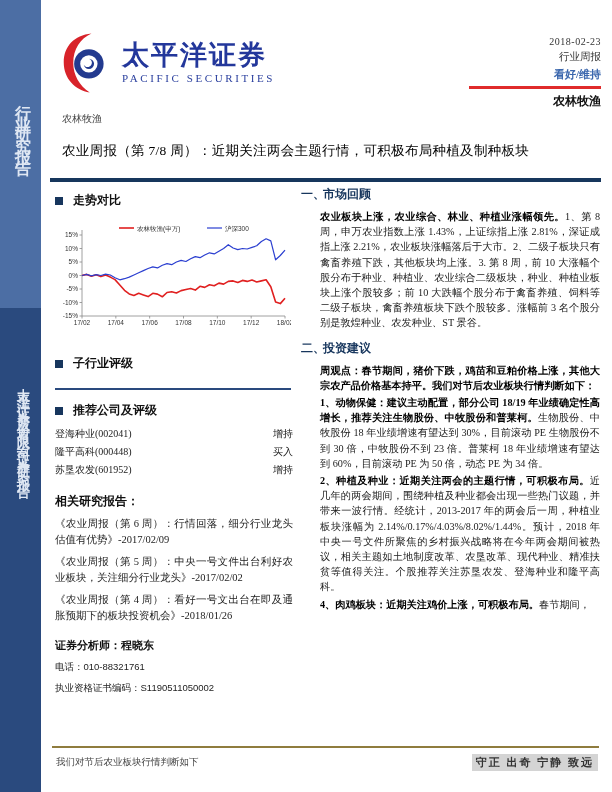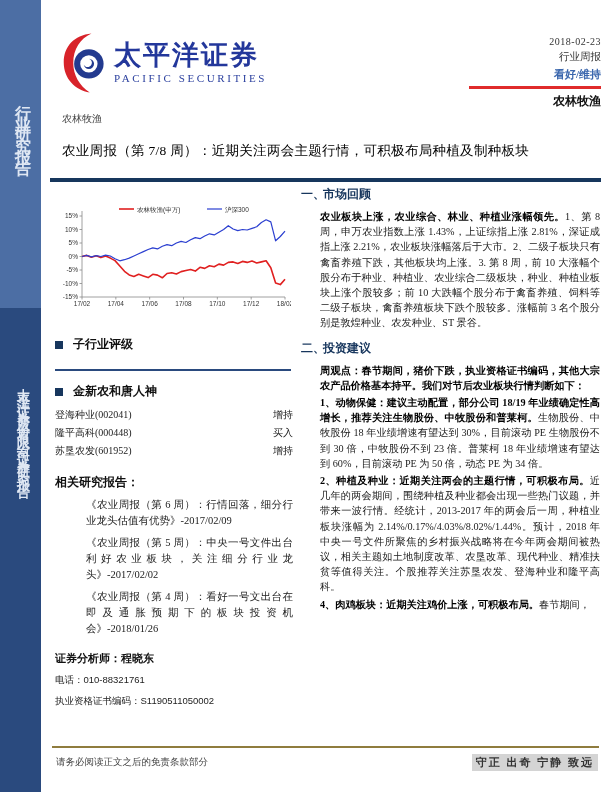--- a/index.html
+++ b/index.html
@@ -9,21 +9,21 @@
   }
   
   .sidebar{position:absolute;left:0;top:0;width:41px;height:792px;}
   .sidebar .band-top{position:absolute;left:0;top:0;width:41px;height:308px;background:#4c6ea4;}
   .sidebar .band-bottom{position:absolute;left:0;top:308px;width:41px;height:484px;background:#2a4a7e;}
   .vtext{writing-mode:vertical-rl;color:#dfe7f3;font-weight:bold;margin:0 auto;display:block;}
   .vtext.top{font-size:16px;letter-spacing:11px;position:absolute;left:12px;top:92px;}
   .vtext.bottom{font-size:13px;letter-spacing:6px;position:absolute;left:14px;top:70px;}
   
   .logo{position:absolute;left:62px;top:32px;display:flex;align-items:center;}
-  .logo-text{}
+  .logo-text{margin-left:8px;}
   .logo-cn{font-size:27px;font-weight:bold;color:#23379b;letter-spacing:2px;line-height:1;}
   .logo-en{font-size:11px;color:#2a3f9e;letter-spacing:2.6px;margin-top:3px;}
   .hmeta{position:absolute;right:11px;top:24px;width:150px;text-align:right;margin-top:12px;}
   .hmeta .date{font-size:10px;color:#333;letter-spacing:.5px;}
   .hmeta .rtype{font-size:10.5px;color:#333;margin-top:3px;}
   .hmeta .rating{font-size:11px;color:#3a66ad;margin-top:3px;font-weight:bold;}
   .hmeta .redline{height:3px;background:#e02b2b;margin-top:4px;width:132px;margin-left:auto;}
   .hmeta .industry{font-size:12px;font-weight:bold;color:#111;margin-top:4px;}
   .cat-label{position:absolute;left:62px;top:112px;font-size:10px;color:#444;}
   .doc-title{position:absolute;left:62px;top:142px;width:520px;font-size:13.5px;color:#000;letter-spacing:.3px;}
@@ -32,21 +32,21 @@
   .leftcol{position:absolute;left:55px;top:190px;width:238px;height:556px;overflow:hidden;}
   .rightcol{position:absolute;left:301px;top:186px;width:299px;height:560px;overflow:hidden;}
   .lhead{display:flex;align-items:center;font-size:12px;font-weight:bold;color:#111;margin-top:2px;}
   .bullet{width:8px;height:8px;background:#17365d;margin-right:10px;flex:0 0 auto;}
   .chart-wrap{margin-top:10px;}
   .divider{height:2px;background:#2a4a7e;margin-top:16px;width:236px;}
   .rec-head{margin-top:12px;}
   .rec-table{margin-top:6px;font-size:10px;color:#222;}
   .rec-row{display:flex;justify-content:space-between;line-height:18px;}
   .rel-title{font-size:12px;font-weight:bold;margin-top:14px;color:#111;}
-  .rel-item{font-size:10.5px;line-height:16px;margin-top:6px;text-align:justify;color:#222;margin-left:31px;}
+  .rel-item{font-size:10.5px;line-height:16px;margin-top:6px;text-align:justify;color:#222;}
   .analyst{margin-top:14px;}
   .analyst .aname{font-size:11px;font-weight:bold;color:#111;}
   .arow{font-size:9.5px;color:#222;margin-top:8px;}
   .arow .aval{font-family:"Liberation Sans", sans-serif;font-size:9.5px;color:#222;}
   
   .sec-head{font-size:12px;font-weight:bold;color:#17365d;display:flex;margin-bottom:6px;}
   .sec-head .sec-no{width:22px;flex:0 0 auto;}
   .sec-body{margin-left:19px;}
   .para{font-size:10.2px;line-height:15.2px;text-align:justify;margin:2px 0 1px 0;color:#1a1a1a;}
   .para b{color:#000;}
@@ -90,20 +90,24 @@
   <div class="redline"></div>
   <div class="industry">农林牧渔</div>
 </div>
 
 <div class="cat-label">农林牧渔</div>
 <div class="doc-title">农业周报（第 7/8 周）：近期关注两会主题行情，可积极布局种植及制种板块</div>
 <div class="title-rule"></div>
 
 <div class="leftcol">
 
+  <div class="lhead">
+    <span class="bullet"></span>
+    <span>走势对比</span>
+  </div>
 
   <div class="chart-wrap">
     <svg id="trend-chart" width="236" height="122" viewBox="0 0 236 122">
         <line x1="27" y1="11" x2="27" y2="97" stroke="#888" stroke-width="0.8"></line>
         <line x1="27" y1="97" x2="230" y2="97" stroke="#888" stroke-width="0.8"></line>
         <line x1="24.5" y1="16" x2="27" y2="16" stroke="#888" stroke-width="0.8"></line>
         <text x="23" y="18" font-size="6.5" fill="#333" text-anchor="end">15%</text>
         <line x1="24.5" y1="29.5" x2="27" y2="29.5" stroke="#888" stroke-width="0.8"></line>
         <text x="23" y="31.5" font-size="6.5" fill="#333" text-anchor="end">10%</text>
         <line x1="24.5" y1="43" x2="27" y2="43" stroke="#888" stroke-width="0.8"></line>
@@ -141,21 +145,21 @@
 
   <div class="lhead" style="margin-top:10px;">
     <span class="bullet"></span>
     <span>子行业评级</span>
   </div>
 
   <div class="divider"></div>
 
   <div class="lhead rec-head">
     <span class="bullet"></span>
-    <span>金新农和唐人神</span>
+    <span>推荐公司及评级</span>
   </div>
 
   <div class="rec-table">
     <div class="rec-row">
       <span>登海种业(002041)</span>
       <span>增持</span>
     </div>
     <div class="rec-row">
       <span>隆平高科(000448)</span>
       <span>买入</span>
@@ -193,23 +197,23 @@
       <p class="para"><b>农业板块上涨，农业综合、林业、种植业涨幅领先。</b><span>1、第 8 周，申万农业指数上涨 1.43%，上证综指上涨 2.81%，深证成指上涨 2.21%，农业板块涨幅落后于大市。2、二级子板块只有禽畜养殖下跌，其他板块均上涨。3. 第 8 周，前 10 大涨幅个股分布于种业、种植业、农业综合二级板块，种业、种植业板块上涨个股较多；前 10 大跌幅个股分布于禽畜养殖、饲料等二级子板块，禽畜养殖板块下跌个股较多。涨幅前 3 名个股分别是敦煌种业、农发种业、ST 景谷。</span></p>
     </div>
   </div>
 
   <div class="sec sec2">
     <div class="sec-head">
       <span class="sec-no">二、</span>
       <span>投资建议</span>
     </div>
     <div class="sec-body">
-      <p class="para"><b>周观点：春节期间，猪价下跌，执业资格证书编码，其他大宗农产品价格基本持平。我们对节后农业板块行情判断如下：</b><span></span></p>
+      <p class="para"><b>周观点：春节期间，猪价下跌，鸡苗和豆粕价格上涨，其他大宗农产品价格基本持平。我们对节后农业板块行情判断如下：</b><span></span></p>
       <p class="para"><b>1、动物保健：建议主动配置，部分公司 18/19 年业绩确定性高增长，推荐关注生物股份、中牧股份和普莱柯。</b><span>生物股份、中牧股份 18 年业绩增速有望达到 30%，目前滚动 PE 生物股份不到 30 倍，中牧股份不到 23 倍。普莱柯 18 年业绩增速有望达到 60%，目前滚动 PE 为 50 倍，动态 PE 为 34 倍。</span></p>
       <p class="para"><b>2、种植及种业：近期关注两会的主题行情，可积极布局。</b><span>近几年的两会期间，围绕种植及种业都会出现一些热门议题，并带来一波行情。经统计，2013-2017 年的两会后一周，种植业板块涨幅为 2.14%/0.17%/4.03%/8.02%/1.44%。预计，2018 年中央一号文件所聚焦的乡村振兴战略将在今年两会期间被热议，相关主题如土地制度改革、农垦改革、现代种业、精准扶贫等值得关注。个股推荐关注苏垦农发、登海种业和隆平高科。</span></p>
       <p class="para"><b>4、肉鸡板块：近期关注鸡价上涨，可积极布局。</b><span>春节期间，</span></p>
     </div>
   </div>
 </div>
 
 <div class="footer-line"></div>
-<div class="footer-disclaimer">请务必阅读正文之后的免责条款部分</div>
+<div class="footer-disclaimer">我们对节后农业板块行情判断如下</div>
 <div class="footer-motto">守正 出奇 宁静 致远</div>
 
 </body></html>

